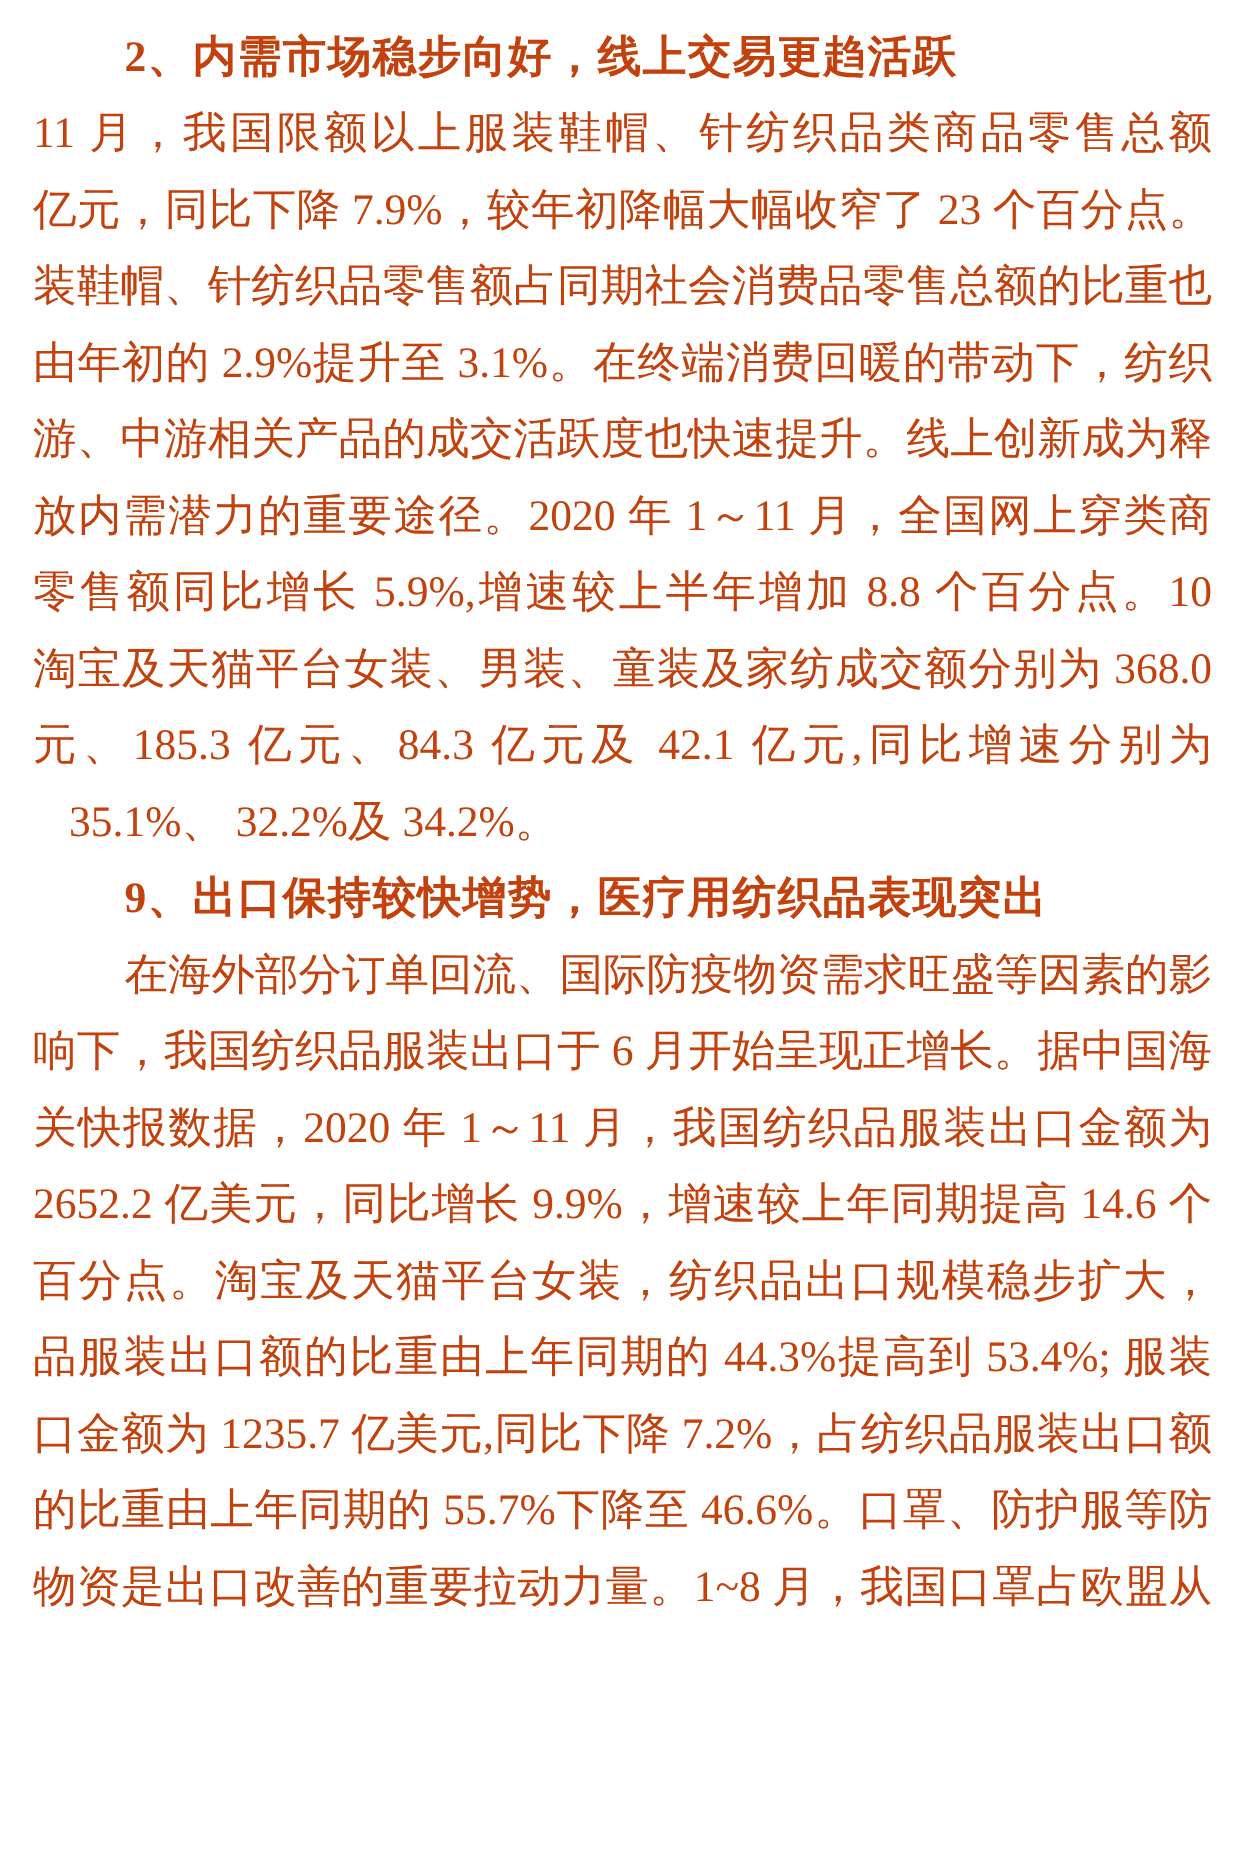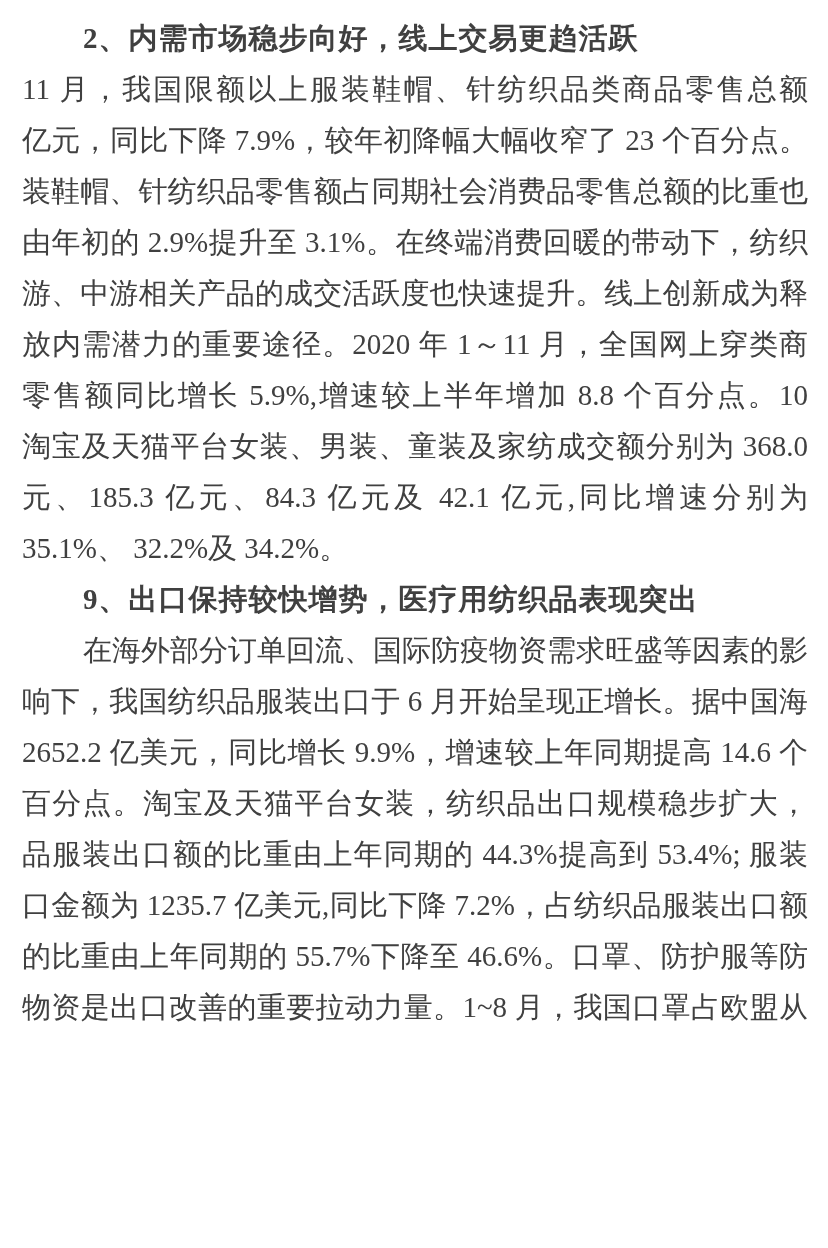--- a/index.html
+++ b/index.html
@@ -8,33 +8,33 @@
     height: 1248px;
     background: #ffffff;
     overflow: hidden;
     font-family: "Liberation Serif", "DejaVu Serif", serif;
   }
   .page {
     box-sizing: border-box;
     width: 828px;
     height: 1248px;
     padding: 13px 20px 0 22px;
-    color: #404040;
+    color: #c2410c;
   }
   .line {
     height: 51px;
     line-height: 51px;
     font-size: 29px;
     overflow: hidden;
     text-align: justify;
     text-align-last: justify;
     white-space: normal;
   }
   .line.indent { text-indent: 61px; }
-  .line.lastline { text-align-last: left; }
+  .line.lastline { text-align-last: left; margin-left: 24px; }
   .line.heading {
     font-weight: 700;
     text-indent: 61px;
     text-align-last: left;
     letter-spacing: 1px;
   }
 </style>
 </head>
 <body>
 
@@ -50,20 +50,21 @@
   <div class="line">放内需潜力的重要途径。2020 年 1～11 月，全国网上穿类商品</div>
   <div class="line">零售额同比增长 5.9%,增速较上半年增加 8.8 个百分点。10 月，</div>
   <div class="line">淘宝及天猫平台女装、男装、童装及家纺成交额分别为 368.0 亿</div>
   <div class="line">元、185.3 亿元、84.3 亿元及 42.1 亿元,同比增速分别为 32.5%、</div>
   <div class="line lastline">35.1%、 32.2%及 34.2%。</div>
 
   <div class="line heading">9、出口保持较快增势，医疗用纺织品表现突出</div>
 
   <div class="line indent">在海外部分订单回流、国际防疫物资需求旺盛等因素的影</div>
   <div class="line">响下，我国纺织品服装出口于 6 月开始呈现正增长。据中国海</div>
+  <div class="line">关快报数据，2020 年 1～11 月，我国纺织品服装出口金额为</div>
   <div class="line">2652.2 亿美元，同比增长 9.9%，增速较上年同期提高 14.6 个</div>
   <div class="line">百分点。淘宝及天猫平台女装，纺织品出口规模稳步扩大，</div>
   <div class="line">品服装出口额的比重由上年同期的 44.3%提高到 53.4%; 服装出</div>
   <div class="line">口金额为 1235.7 亿美元,同比下降 7.2%，占纺织品服装出口额</div>
   <div class="line">的比重由上年同期的 55.7%下降至 46.6%。口罩、防护服等防疫</div>
   <div class="line">物资是出口改善的重要拉动力量。1~8 月，我国口罩占欧盟从全</div>
 
 </div>
 
 </body></html>

